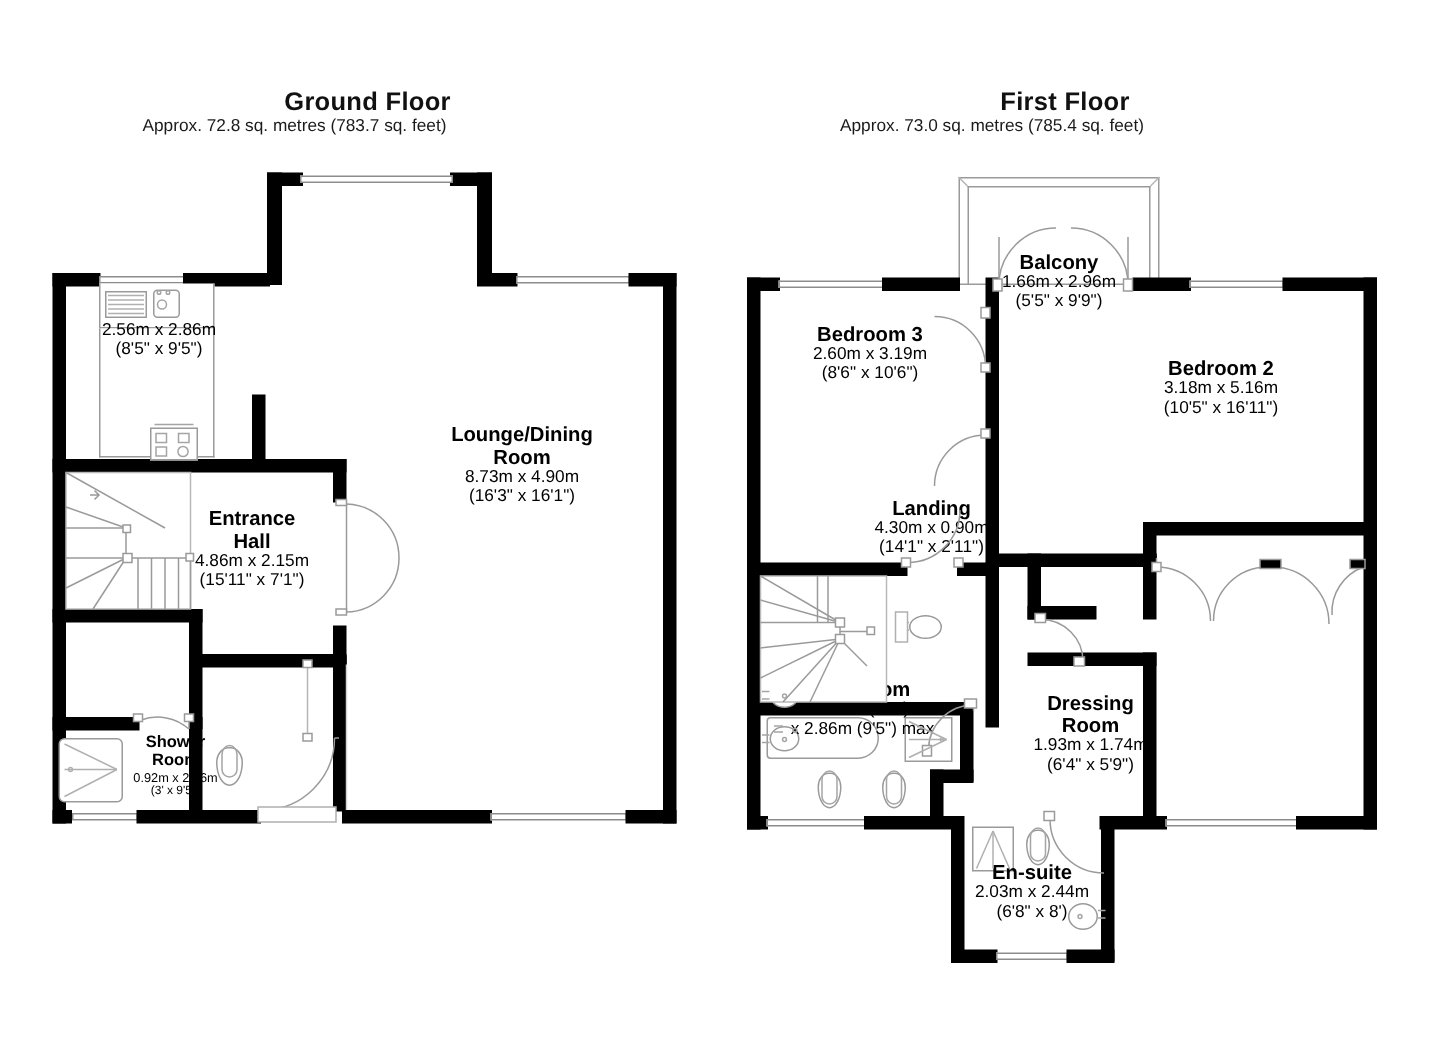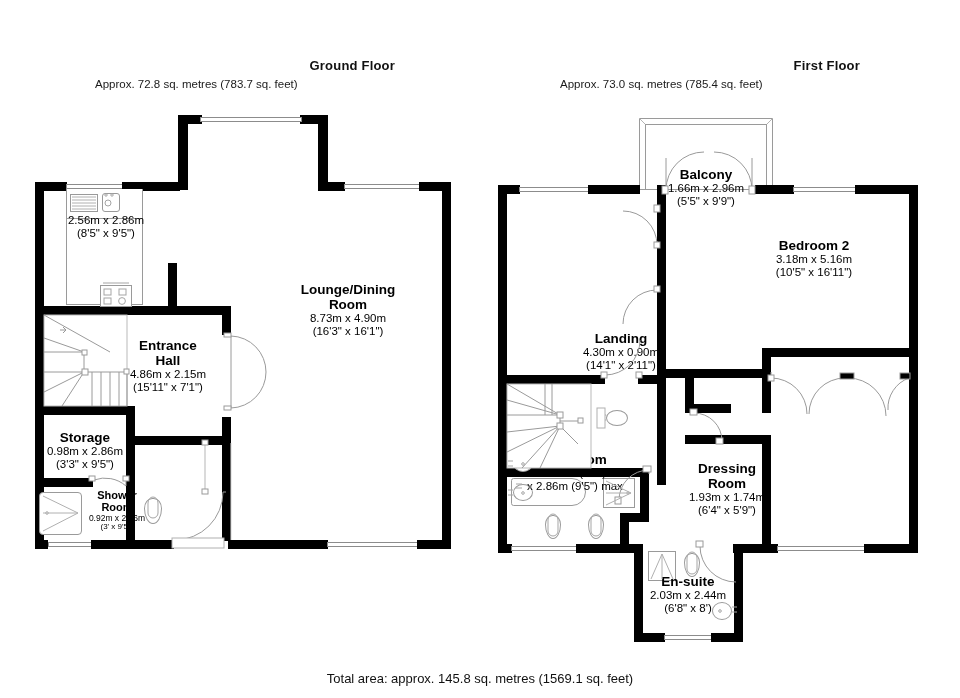--- a/index.html
+++ b/index.html
@@ -10,23 +10,23 @@
   }
   #page {
     position: relative;
     width: 960px;
     height: 698px;
     background: #ffffff;
     overflow: hidden;
   }
   .floor-title {
     position: absolute;
-    text-align: right;
+    text-align: center;
     font-weight: bold;
-    font-size: 13px;
+    font-size: 17px;
     color: #111;
     letter-spacing: .2px;
     white-space: nowrap;
   }
   .floor-sub {
     position: absolute;
     text-align: left;
     font-size: 11.5px;
     color: #1a1a1a;
     white-space: nowrap;
@@ -167,25 +167,20 @@
     <span class="rdim">(16'3" x 16'1")</span>
   </div>
 
   <div class="room" style="left:88px; top:338px; width:160px;">
     <span class="rname">Entrance</span>
     <span class="rname">Hall</span>
     <span class="rdim">4.86m x 2.15m</span>
     <span class="rdim">(15'11" x 7'1")</span>
   </div>
 
-  <div class="room" style="left:5px; top:430px; width:160px;">
-    <span class="rname">Storage</span>
-    <span class="rdim">0.98m x 2.86m</span>
-    <span class="rdim">(3'3" x 9'5")</span>
-  </div>
 
   <div class="room small" style="left:68px; top:489px; width:98px;">
     <span class="rname">Shower</span>
     <span class="rname">Room</span>
     <span class="rdim">0.92m x 2.86m</span>
     <span class="rdim2">(3' x 9'5")</span>
   </div>
 
   <div class="floor-title" style="left:560px; top:58px; width:300px;">First Floor</div>
   <div class="floor-sub" style="left:560px; top:78px; width:300px;">Approx. 73.0 sq. metres (785.4 sq. feet)</div>
@@ -250,20 +245,25 @@
   <div class="fix fix-o" style="left:684px; top:553px; width:16px; height:24px;"></div>
   <div class="fix fix-r" style="left:712px; top:602px; width:20px; height:18px;"></div>
   <div class="fix fix-r" style="left:606px; top:410px; width:22px; height:16px;"></div>
 
   <div class="room" style="left:626px; top:140px; width:160px;margin-top:27px;">
     <span class="rname">Balcony</span>
     <span class="rdim">1.66m x 2.96m</span>
     <span class="rdim">(5'5" x 9'9")</span>
   </div>
 
+  <div class="room" style="left:500px; top:215px; width:160px;">
+    <span class="rname">Bedroom 3</span>
+    <span class="rdim">2.60m x 3.19m</span>
+    <span class="rdim">(8'6" x 10'6")</span>
+  </div>
 
   <div class="room" style="left:734px; top:238px; width:160px;">
     <span class="rname">Bedroom 2</span>
     <span class="rdim">3.18m x 5.16m</span>
     <span class="rdim">(10'5" x 16'11")</span>
   </div>
 
   <div class="room" style="left:541px; top:331px; width:160px;">
     <span class="rname">Landing</span>
     <span class="rdim">4.30m x 0.90m</span>
@@ -487,14 +487,13 @@
 
       <rect x="597" y="408" width="8" height="20" fill="#fff" stroke="#b0b0b0"></rect>
 
       <g stroke="#b5b5b5">
         <line x1="639" y1="118" x2="645" y2="124"></line>
         <line x1="773" y1="118" x2="767" y2="124"></line>
       </g>
     </g>
   </svg>
 
-  <div class="footer">Total area: approx. 145.8 sq. metres (1569.1 sq. feet)</div>
 </div>
 
 </body></html>

